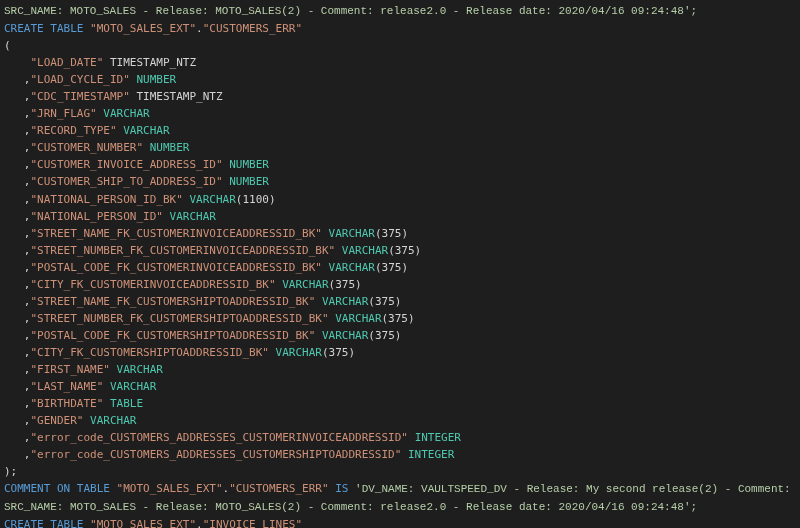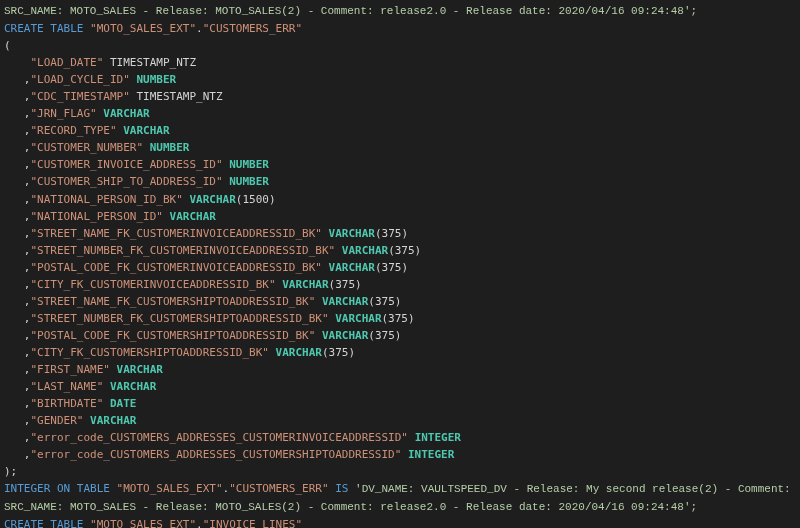--- a/index.html
+++ b/index.html
@@ -11,21 +11,21 @@
     color: #d4d4d4;
     overflow: hidden;
     width: 800px;
     height: 528px;
     white-space: nowrap;
   }
   .code { padding: 2px 4px; }
   .line { white-space: pre; }
   .kw  { color: #569cd6; }
   .str { color: #b5cea8; font-family: Liberation Mono, monospace; }
-  .typ { color: #4ec9b0; font-weight: bold; }
+  .typ { color: #4ec9b0; }
   .id  { color: #ce9178; }
   .pl  { color: #d4d4d4; }
 </style>
 </head>
 <body>
 
 <div class="code">
 
 <div class="line"><span class="str">SRC_NAME: MOTO_SALES - Release: MOTO_SALES(2) - Comment: release2.0 - Release date: 2020/04/16 09:24:48';</span></div>
 <div class="line"></div>
@@ -36,41 +36,41 @@
 
 <div id="cols">
       <div class="line"><span class="pl">    </span><span class="id">"LOAD_DATE"</span><span class="pl"> </span><span class="pl">TIMESTAMP_NTZ</span></div>
       <div class="line"><span class="pl">   ,</span><span class="id">"LOAD_CYCLE_ID"</span><span class="pl"> </span><span class="typ">NUMBER</span></div>
       <div class="line"><span class="pl">   ,</span><span class="id">"CDC_TIMESTAMP"</span><span class="pl"> </span><span class="pl">TIMESTAMP_NTZ</span></div>
       <div class="line"><span class="pl">   ,</span><span class="id">"JRN_FLAG"</span><span class="pl"> </span><span class="typ">VARCHAR</span></div>
       <div class="line"><span class="pl">   ,</span><span class="id">"RECORD_TYPE"</span><span class="pl"> </span><span class="typ">VARCHAR</span></div>
       <div class="line"><span class="pl">   ,</span><span class="id">"CUSTOMER_NUMBER"</span><span class="pl"> </span><span class="typ">NUMBER</span></div>
       <div class="line"><span class="pl">   ,</span><span class="id">"CUSTOMER_INVOICE_ADDRESS_ID"</span><span class="pl"> </span><span class="typ">NUMBER</span></div>
       <div class="line"><span class="pl">   ,</span><span class="id">"CUSTOMER_SHIP_TO_ADDRESS_ID"</span><span class="pl"> </span><span class="typ">NUMBER</span></div>
-      <div class="line"><span class="pl">   ,</span><span class="id">"NATIONAL_PERSON_ID_BK"</span><span class="pl"> </span><span class="typ">VARCHAR</span><span class="pl">(1500)</span></div>
+      <div class="line"><span class="pl">   ,</span><span class="id">"NATIONAL_PERSON_ID_BK"</span><span class="pl"> </span><span class="typ">VARCHAR</span><span class="pl">(1100)</span></div>
       <div class="line"><span class="pl">   ,</span><span class="id">"NATIONAL_PERSON_ID"</span><span class="pl"> </span><span class="typ">VARCHAR</span></div>
       <div class="line"><span class="pl">   ,</span><span class="id">"STREET_NAME_FK_CUSTOMERINVOICEADDRESSID_BK"</span><span class="pl"> </span><span class="typ">VARCHAR</span><span class="pl">(375)</span></div>
       <div class="line"><span class="pl">   ,</span><span class="id">"STREET_NUMBER_FK_CUSTOMERINVOICEADDRESSID_BK"</span><span class="pl"> </span><span class="typ">VARCHAR</span><span class="pl">(375)</span></div>
       <div class="line"><span class="pl">   ,</span><span class="id">"POSTAL_CODE_FK_CUSTOMERINVOICEADDRESSID_BK"</span><span class="pl"> </span><span class="typ">VARCHAR</span><span class="pl">(375)</span></div>
       <div class="line"><span class="pl">   ,</span><span class="id">"CITY_FK_CUSTOMERINVOICEADDRESSID_BK"</span><span class="pl"> </span><span class="typ">VARCHAR</span><span class="pl">(375)</span></div>
       <div class="line"><span class="pl">   ,</span><span class="id">"STREET_NAME_FK_CUSTOMERSHIPTOADDRESSID_BK"</span><span class="pl"> </span><span class="typ">VARCHAR</span><span class="pl">(375)</span></div>
       <div class="line"><span class="pl">   ,</span><span class="id">"STREET_NUMBER_FK_CUSTOMERSHIPTOADDRESSID_BK"</span><span class="pl"> </span><span class="typ">VARCHAR</span><span class="pl">(375)</span></div>
       <div class="line"><span class="pl">   ,</span><span class="id">"POSTAL_CODE_FK_CUSTOMERSHIPTOADDRESSID_BK"</span><span class="pl"> </span><span class="typ">VARCHAR</span><span class="pl">(375)</span></div>
       <div class="line"><span class="pl">   ,</span><span class="id">"CITY_FK_CUSTOMERSHIPTOADDRESSID_BK"</span><span class="pl"> </span><span class="typ">VARCHAR</span><span class="pl">(375)</span></div>
       <div class="line"><span class="pl">   ,</span><span class="id">"FIRST_NAME"</span><span class="pl"> </span><span class="typ">VARCHAR</span></div>
       <div class="line"><span class="pl">   ,</span><span class="id">"LAST_NAME"</span><span class="pl"> </span><span class="typ">VARCHAR</span></div>
-      <div class="line"><span class="pl">   ,</span><span class="id">"BIRTHDATE"</span><span class="pl"> </span><span class="typ">DATE</span></div>
+      <div class="line"><span class="pl">   ,</span><span class="id">"BIRTHDATE"</span><span class="pl"> </span><span class="typ">TABLE</span></div>
       <div class="line"><span class="pl">   ,</span><span class="id">"GENDER"</span><span class="pl"> </span><span class="typ">VARCHAR</span></div>
       <div class="line"><span class="pl">   ,</span><span class="id">"error_code_CUSTOMERS_ADDRESSES_CUSTOMERINVOICEADDRESSID"</span><span class="pl"> </span><span class="typ">INTEGER</span></div>
       <div class="line"><span class="pl">   ,</span><span class="id">"error_code_CUSTOMERS_ADDRESSES_CUSTOMERSHIPTOADDRESSID"</span><span class="pl"> </span><span class="typ">INTEGER</span></div>
     </div>
 
 <div class="line">);</div>
 <div class="line"></div>
 
-<div class="line"><span class="kw">INTEGER ON TABLE </span><span class="id">"MOTO_SALES_EXT"</span><span class="pl">.</span><span class="id">"CUSTOMERS_ERR"</span><span class="kw"> IS </span><span class="str">'DV_NAME: VAULTSPEED_DV - Release: My second release(2) - Comment:  - Release da</span></div>
+<div class="line"><span class="kw">COMMENT ON TABLE </span><span class="id">"MOTO_SALES_EXT"</span><span class="pl">.</span><span class="id">"CUSTOMERS_ERR"</span><span class="kw"> IS </span><span class="str">'DV_NAME: VAULTSPEED_DV - Release: My second release(2) - Comment:  - Release da</span></div>
 <div class="line"><span class="str">SRC_NAME: MOTO_SALES - Release: MOTO_SALES(2) - Comment: release2.0 - Release date: 2020/04/16 09:24:48';</span></div>
 <div class="line"></div>
 <div class="line"></div>
 
 <div class="line"><span class="kw">CREATE TABLE </span><span class="id">"MOTO_SALES_EXT"</span><span class="pl">.</span><span class="id">"INVOICE_LINES"</span></div>
 
 </div>
 
 </body></html>

